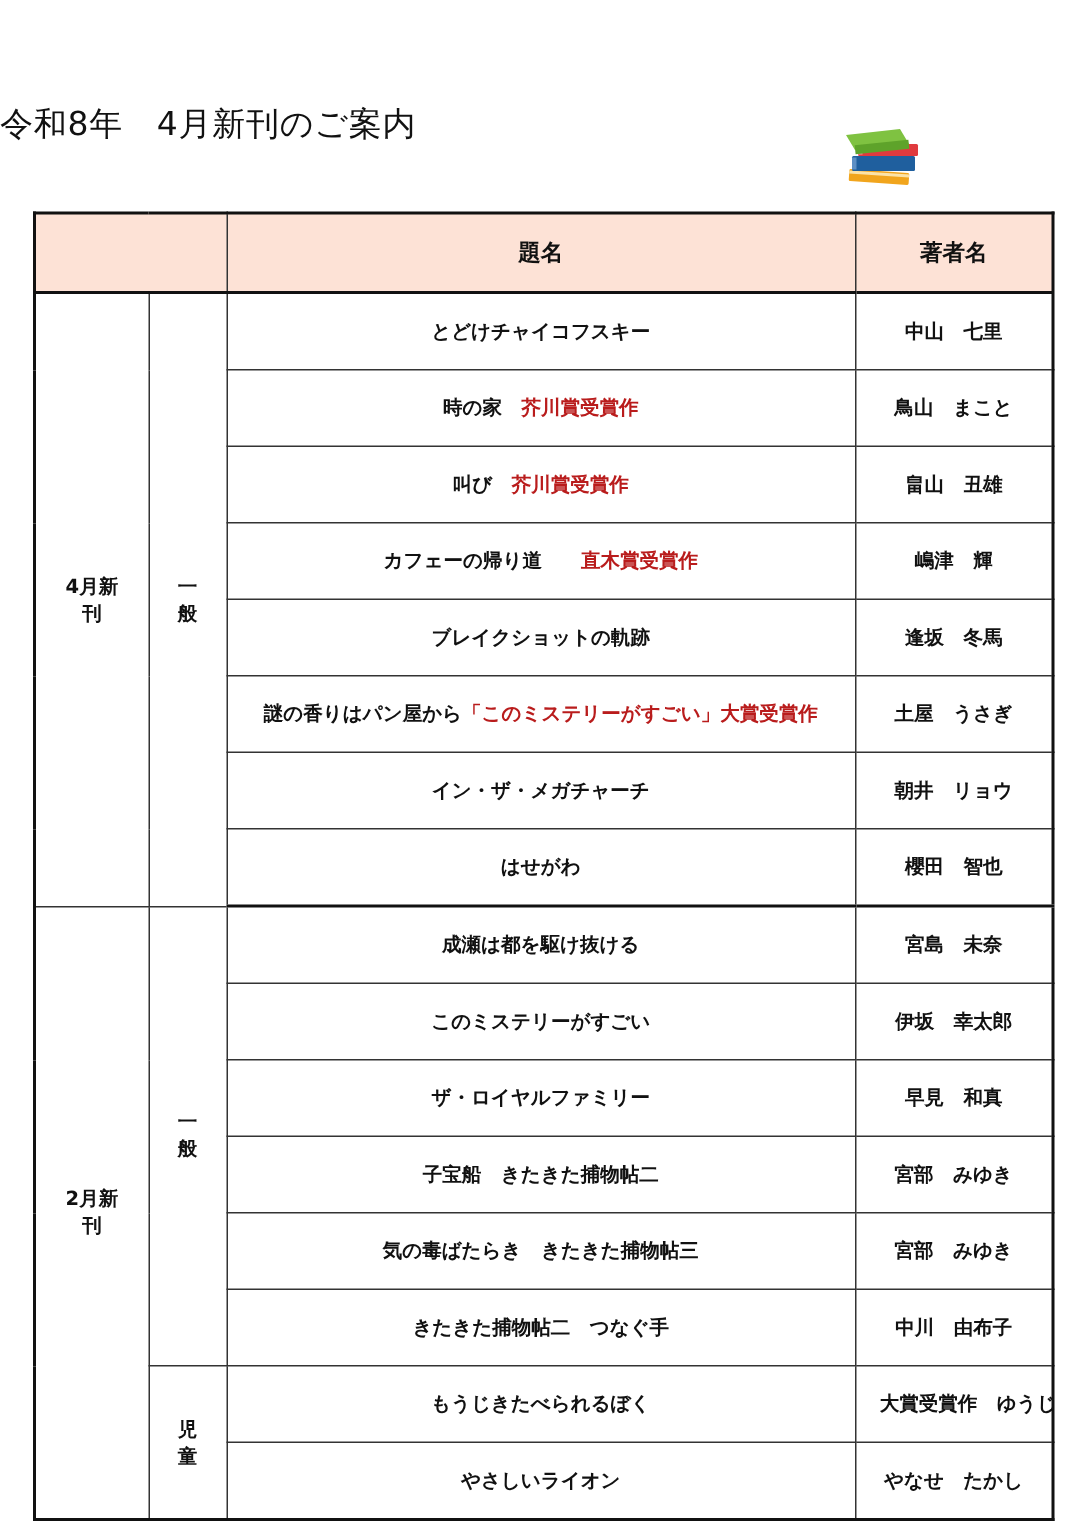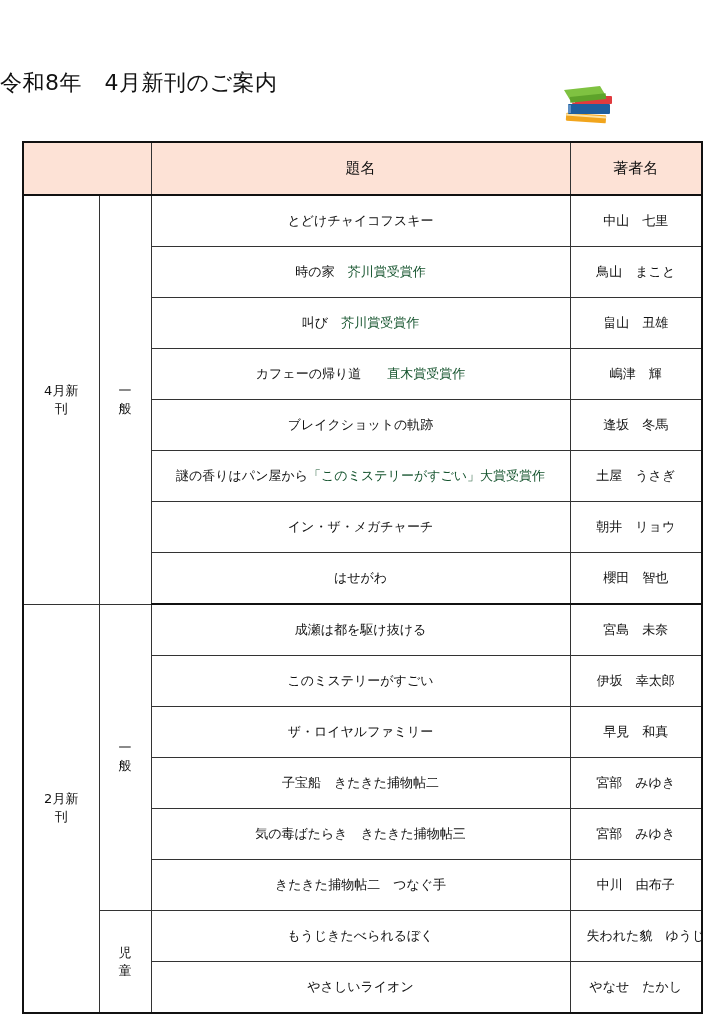--- a/index.html
+++ b/index.html
@@ -4,27 +4,27 @@
   <style>
     html, body { margin: 0; padding: 0; background: #ffffff; }
     body { width: 724px; height: 1024px; position: relative; overflow: hidden;
       font-family: "DejaVu Sans", "Liberation Sans", sans-serif; color: #111; }
     .title { position: absolute; left: 0; width: 724px; top: 68px; 
       font-size: 22px; letter-spacing: 0.5px; }
     .books { position: absolute; left: 560px; top: 82px; width: 56px; height: 44px; }
     table.list { position: absolute; left: 22px; top: 141px; border-collapse: collapse;
       width: 679px; table-layout: fixed; border: 2.5px solid #111; }
     table.list td, table.list th { border: 1px solid #333; padding: 16px; font-size: 13px;
-      font-weight: normal; height: 42.7px; box-sizing: border-box; text-align: center; }
+      font-weight: bold; height: 42.7px; box-sizing: border-box; text-align: center; }
     table.list thead th { background: #fde2d6; height: 43px; font-size: 15px;
       border-bottom: 2.5px solid #111; }
     td.cat, td.sub { text-align: center; vertical-align: middle; }
     td.book { padding-left: 3px; white-space: nowrap; margin-left: 16px; }
     td.author { padding-left: 3px; white-space: nowrap; }
-    .award { color: #14532d; }
+    .award { color: #b91c1c; }
     tr.group-end td { border-bottom: 2.5px solid #111; }
   </style>
 </head>
 <body>
 
 <div class="title">令和8年　4月新刊のご案内</div>
 
 <svg class="books" viewBox="0 0 56 44">
   <rect x="6" y="32" width="40" height="8" rx="1" fill="#f1a51d" transform="rotate(4 26 36)"></rect>
   <rect x="6" y="33" width="40" height="2" fill="#fbe3a8" transform="rotate(4 26 36)"></rect>
@@ -109,20 +109,20 @@
       <td class="book"><span>気の毒ばたらき　きたきた捕物帖三</span></td>
       <td class="author">宮部　みゆき</td>
     </tr>
     <tr>
       <td class="book"><span>きたきた捕物帖二　つなぐ手</span></td>
       <td class="author">中川　由布子</td>
     </tr>
     <tr>
       <td class="sub" rowspan="2">児童</td>
       <td class="book"><span>もうじきたべられるぼく</span></td>
-      <td class="author">失われた貌　ゆうじ</td>
+      <td class="author">大賞受賞作　ゆうじ</td>
     </tr>
     <tr>
       <td class="book"><span>やさしいライオン</span></td>
       <td class="author">やなせ　たかし</td>
     </tr>
   </tbody>
 </table>
 
 </body></html>

